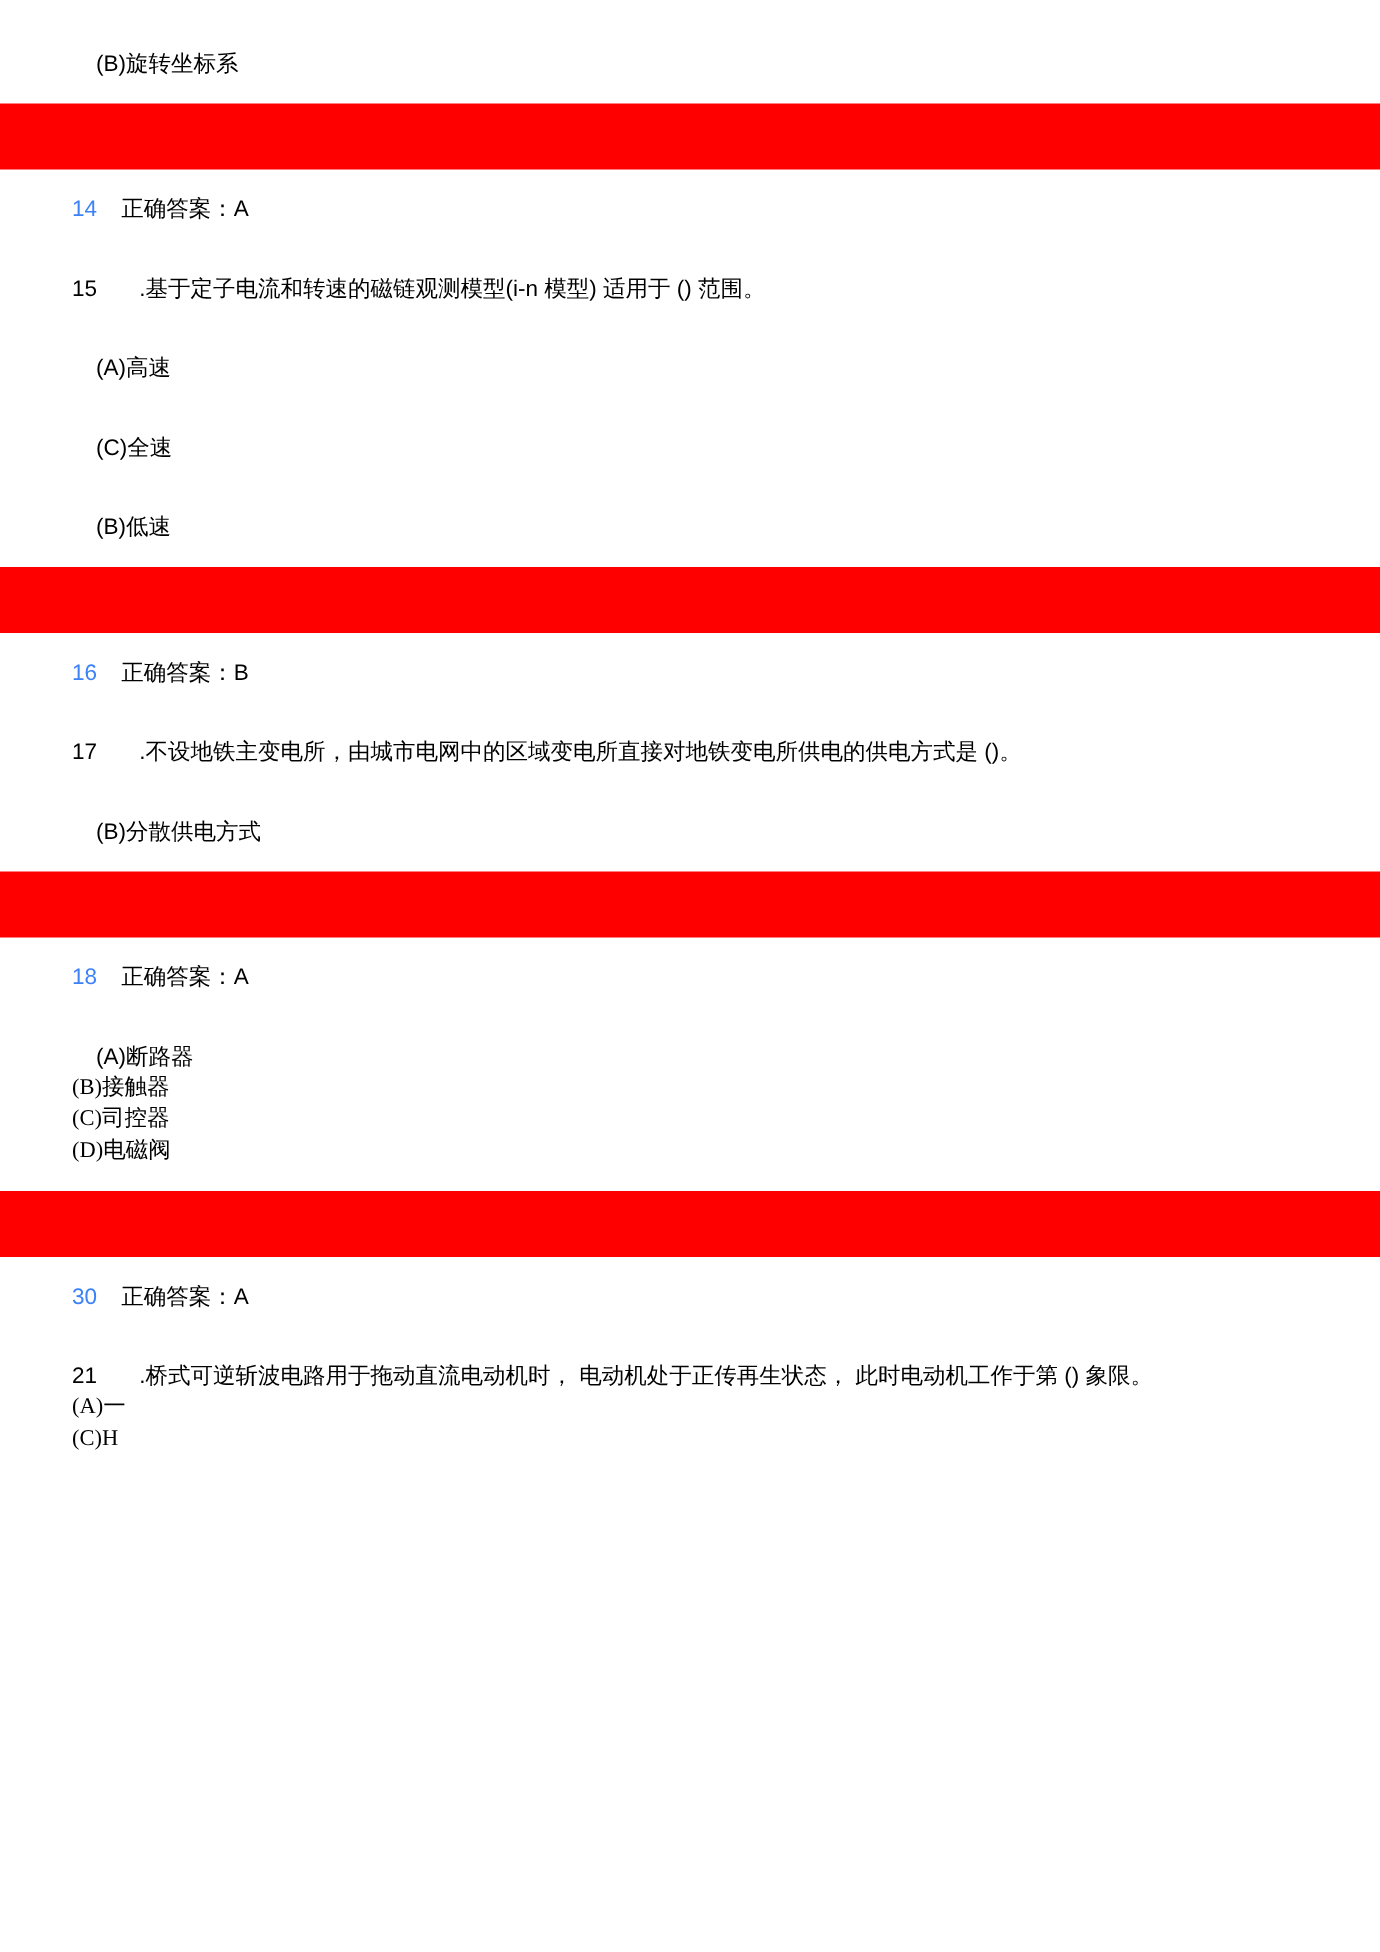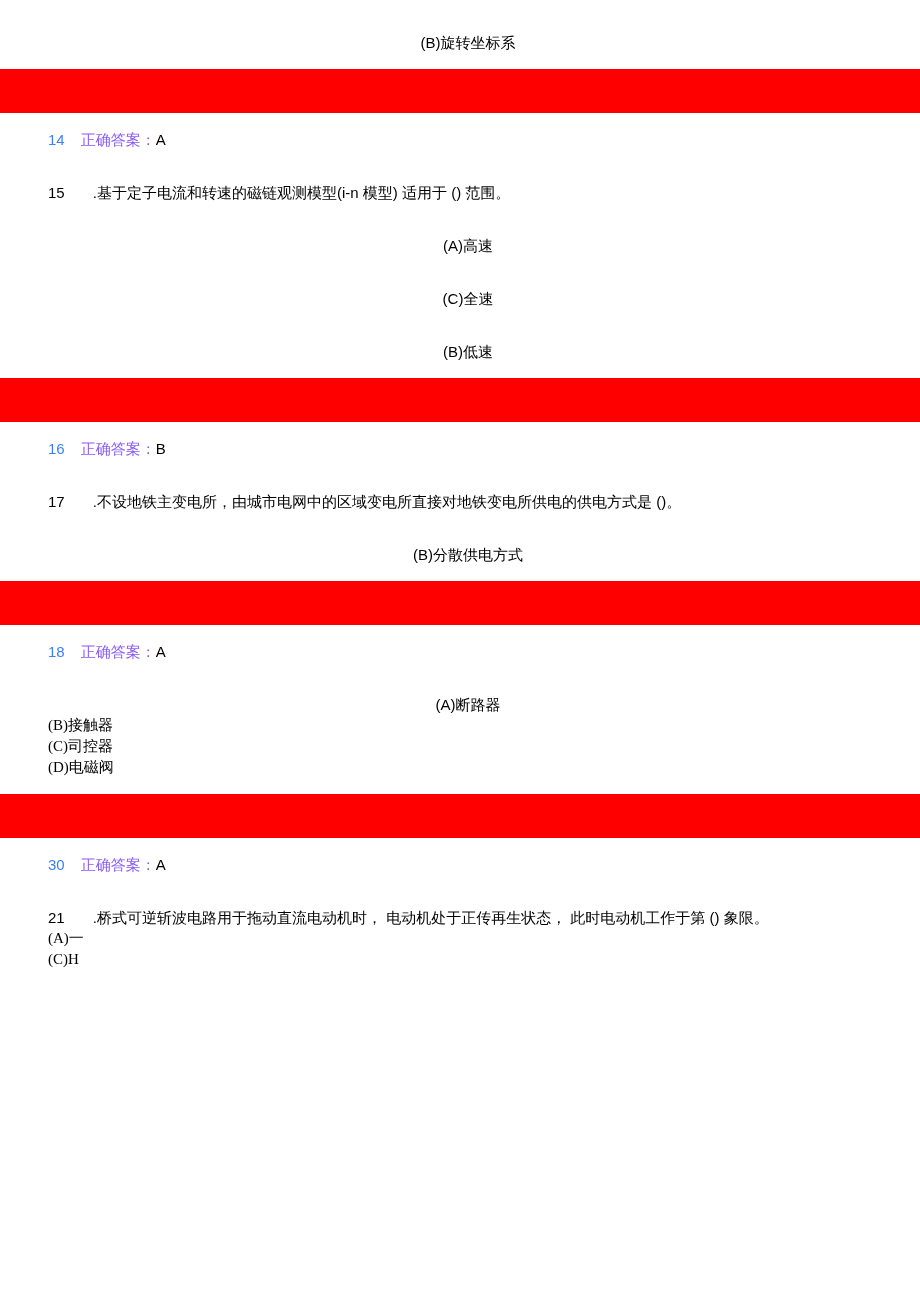--- a/index.html
+++ b/index.html
@@ -15,42 +15,41 @@
       padding: 0 48px;
     }
     .line {
       margin-top: 32px;
       line-height: 1.4;
     }
     .option {
       margin-top: 32px;
       padding-left: 16px;
       line-height: 1.4;
-      text-align: center;
     }
     .option-noindent {
       line-height: 1.4;
       font-family: Liberation Serif, serif;
     }
     .red-bar {
       background: #ff0000;
       height: 44px;
       margin-top: 16px;
       margin-left: -48px;
       margin-right: -48px;
     }
     .answer-line {
       margin-top: 16px;
       line-height: 1.4;
     }
     .answer-num {
       color: #3b82f6;
     }
     .answer-label {
-      color: #8b5cf6;
+      color: #000000;
       margin-left: 12px;
     }
     .answer-value {
       color: #000;
     }
     .qnum {
       display: inline-block;
     }
     .qtext {
       margin-left: 24px;

